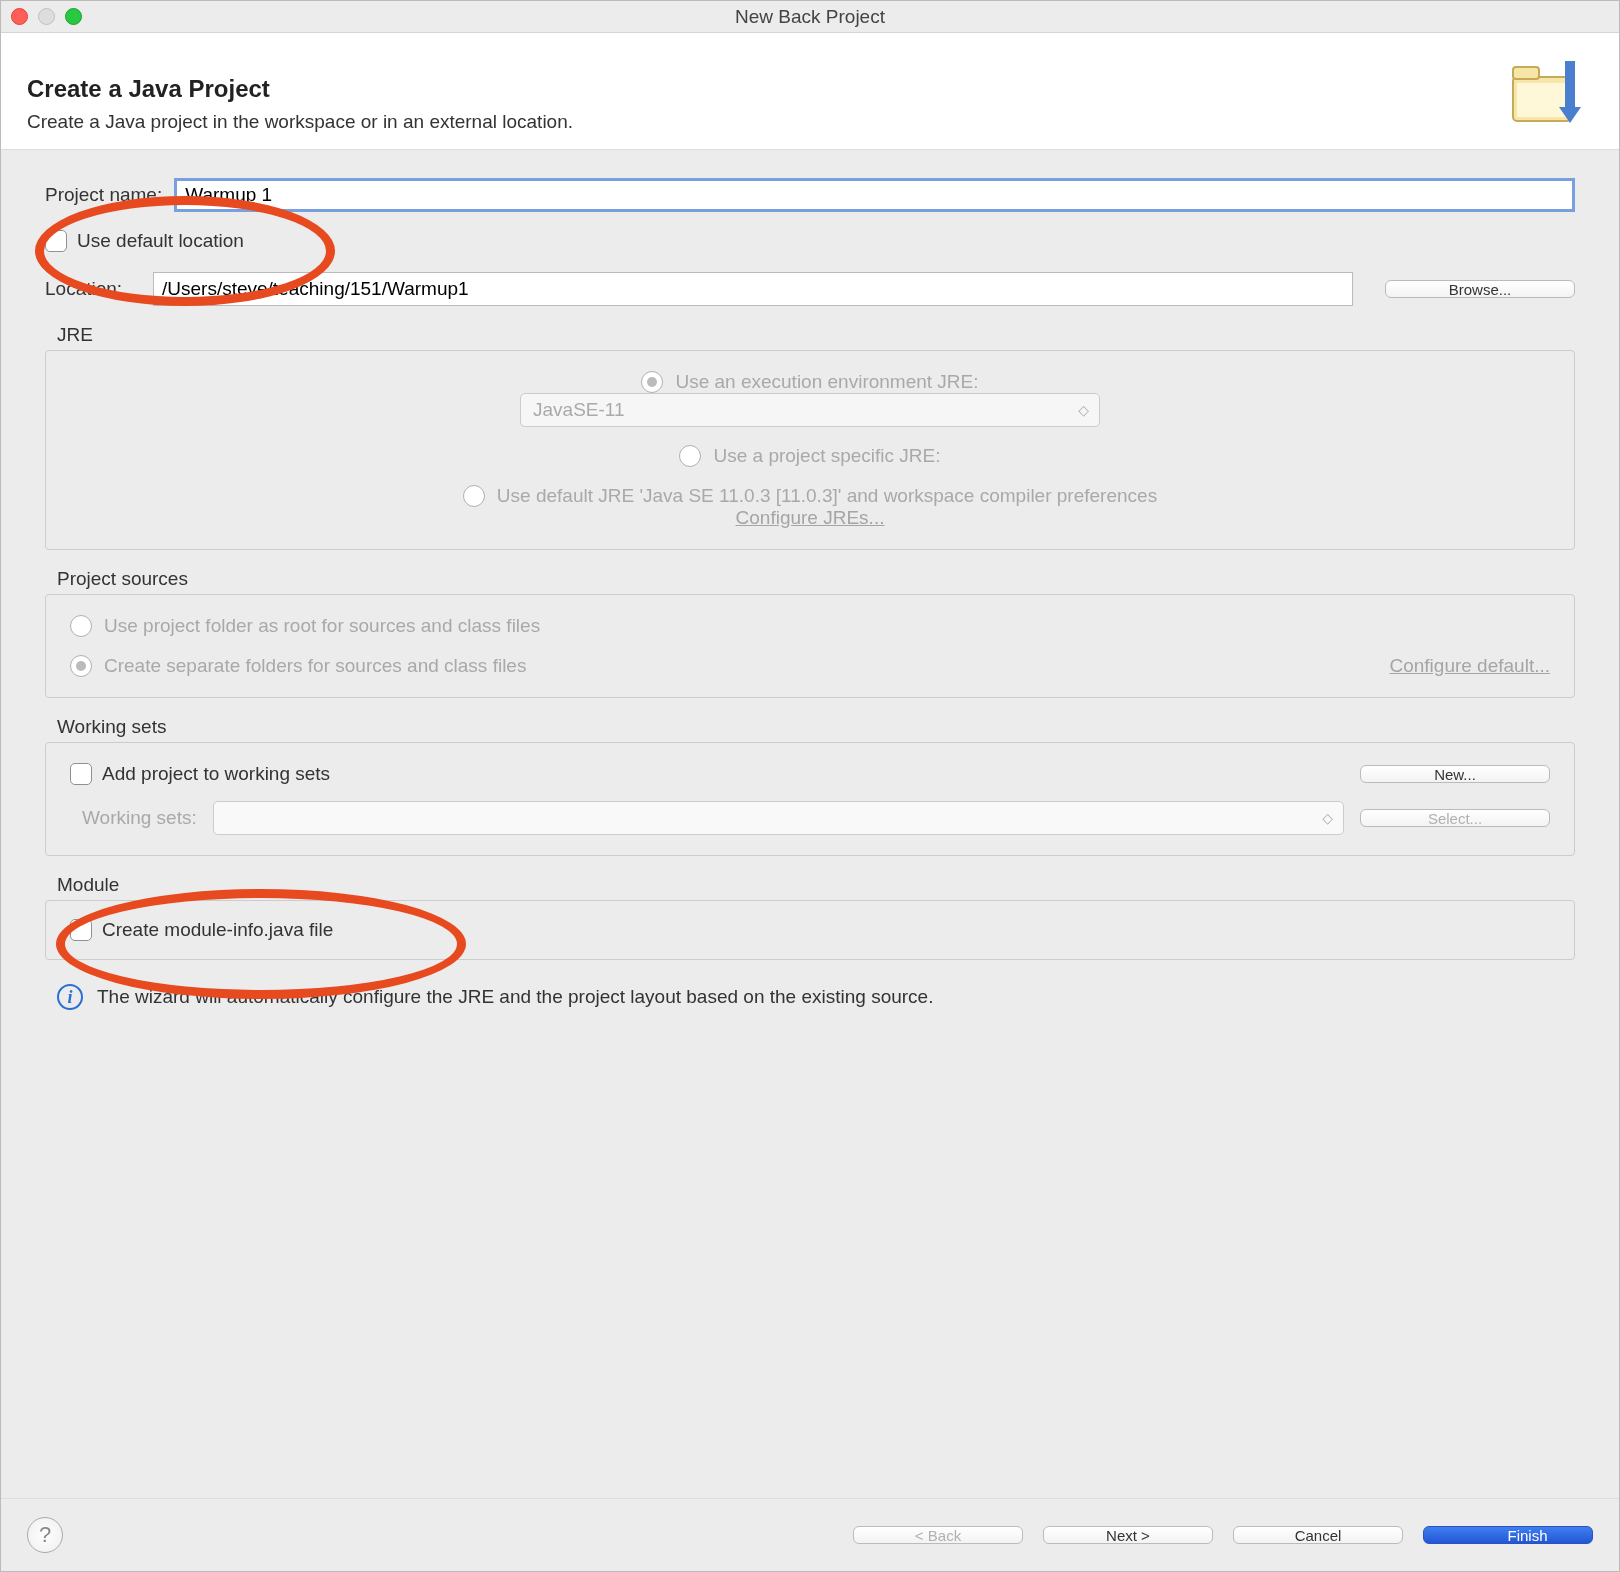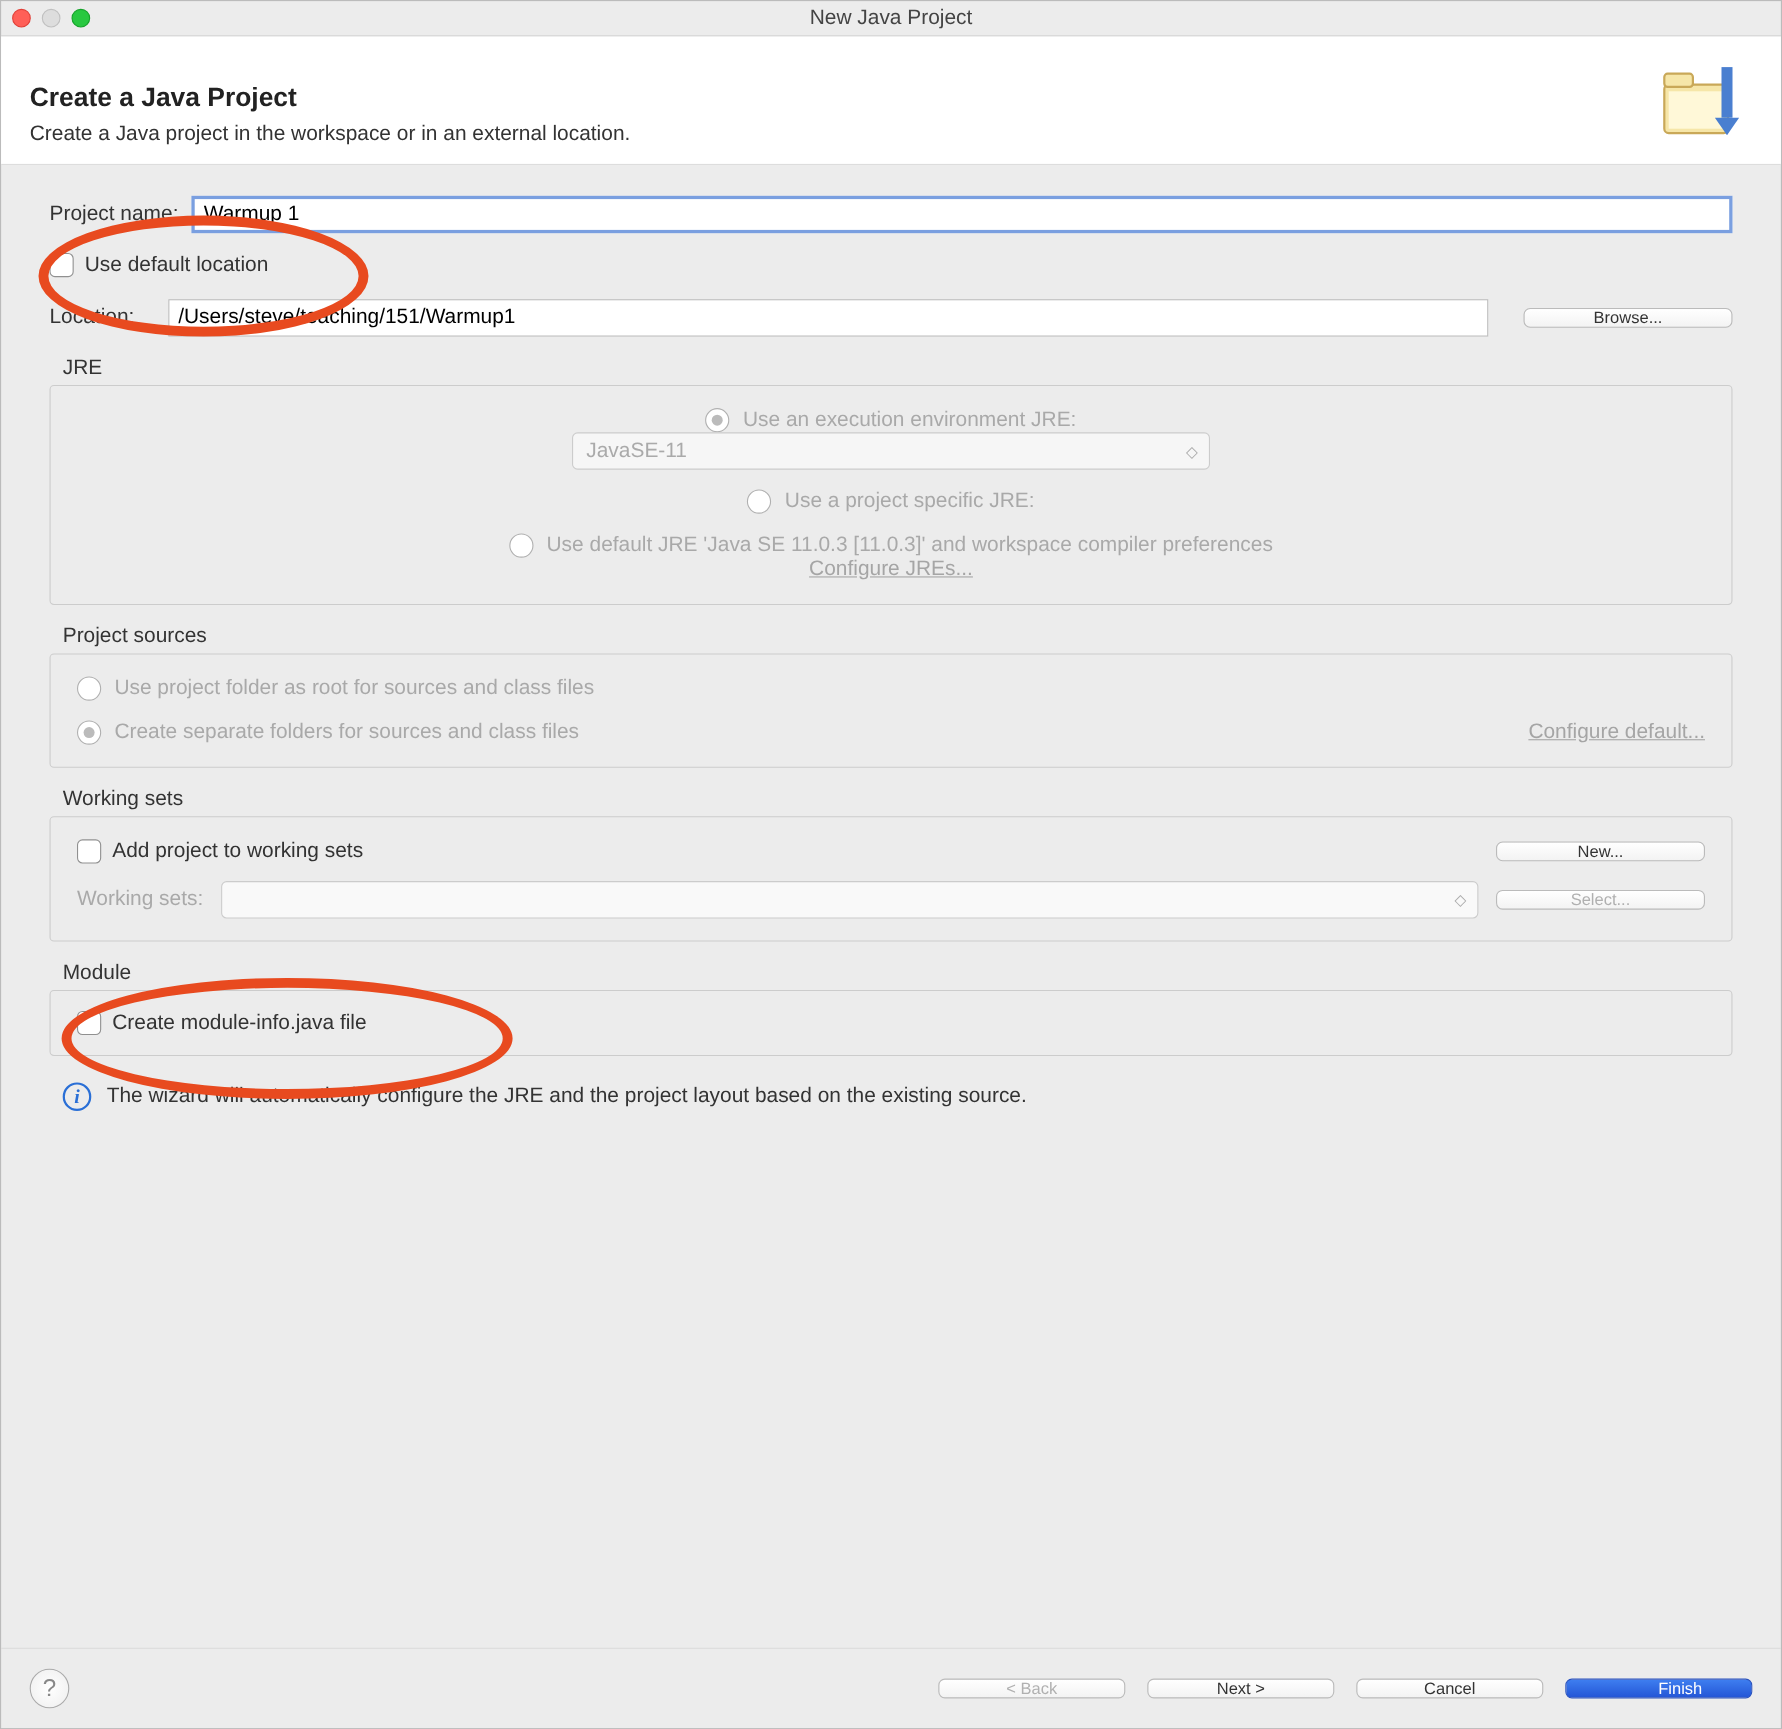--- a/index.html
+++ b/index.html
@@ -139,21 +139,21 @@
   position: absolute;
   right: 10px;
   color: #aaa;
   font-size: 14px;
 }
 .link { color: #555; text-decoration: underline; cursor: pointer; }
 .link.disabled { color: #a5a5a5; }
 .jre-row { display: flex; align-items: center; justify-content: space-between; margin-bottom: 18px; flex-direction: column; }
 .jre-left { display: flex; align-items: center; gap: 12px; }
 .layout-row { display: flex; align-items: center; justify-content: space-between; gap: 12px; }
-.ws-row { display: flex; align-items: center; gap: 16px; margin-top: 16px; }
+.ws-row { display: flex; align-items: center; gap: 16px; margin-top: 16px; margin-left: 12px; }
 .ws-select {
   flex: 1;
   height: 34px;
   border: 1px solid #ccc;
   border-radius: 5px;
   background: #f9f9f9;
   position: relative;
 }
 .ws-select::after {
   content: '◇';
@@ -210,21 +210,21 @@
 <body>
 
 <div class="window">
 
   <div class="titlebar">
     <div class="traffic-lights">
       <span class="tl red"></span>
       <span class="tl gray"></span>
       <span class="tl green"></span>
     </div>
-    <div class="titlebar-title">New Java Project</div>
+    <div class="titlebar-title">New Back Project</div>
   </div>
 
   <div class="header">
     <div>
       <h1>Create a Java Project</h1>
       <div class="subtitle">Create a Java project in the workspace or in an external location.</div>
     </div>
     <svg class="header-icon" viewBox="0 0 90 80">
       <rect x="10" y="26" width="58" height="44" rx="4" fill="#f6e6a8" stroke="#c9a858" stroke-width="2"></rect>
       <rect x="10" y="16" width="26" height="12" rx="3" fill="#f6e6a8" stroke="#c9a858" stroke-width="2"></rect>

